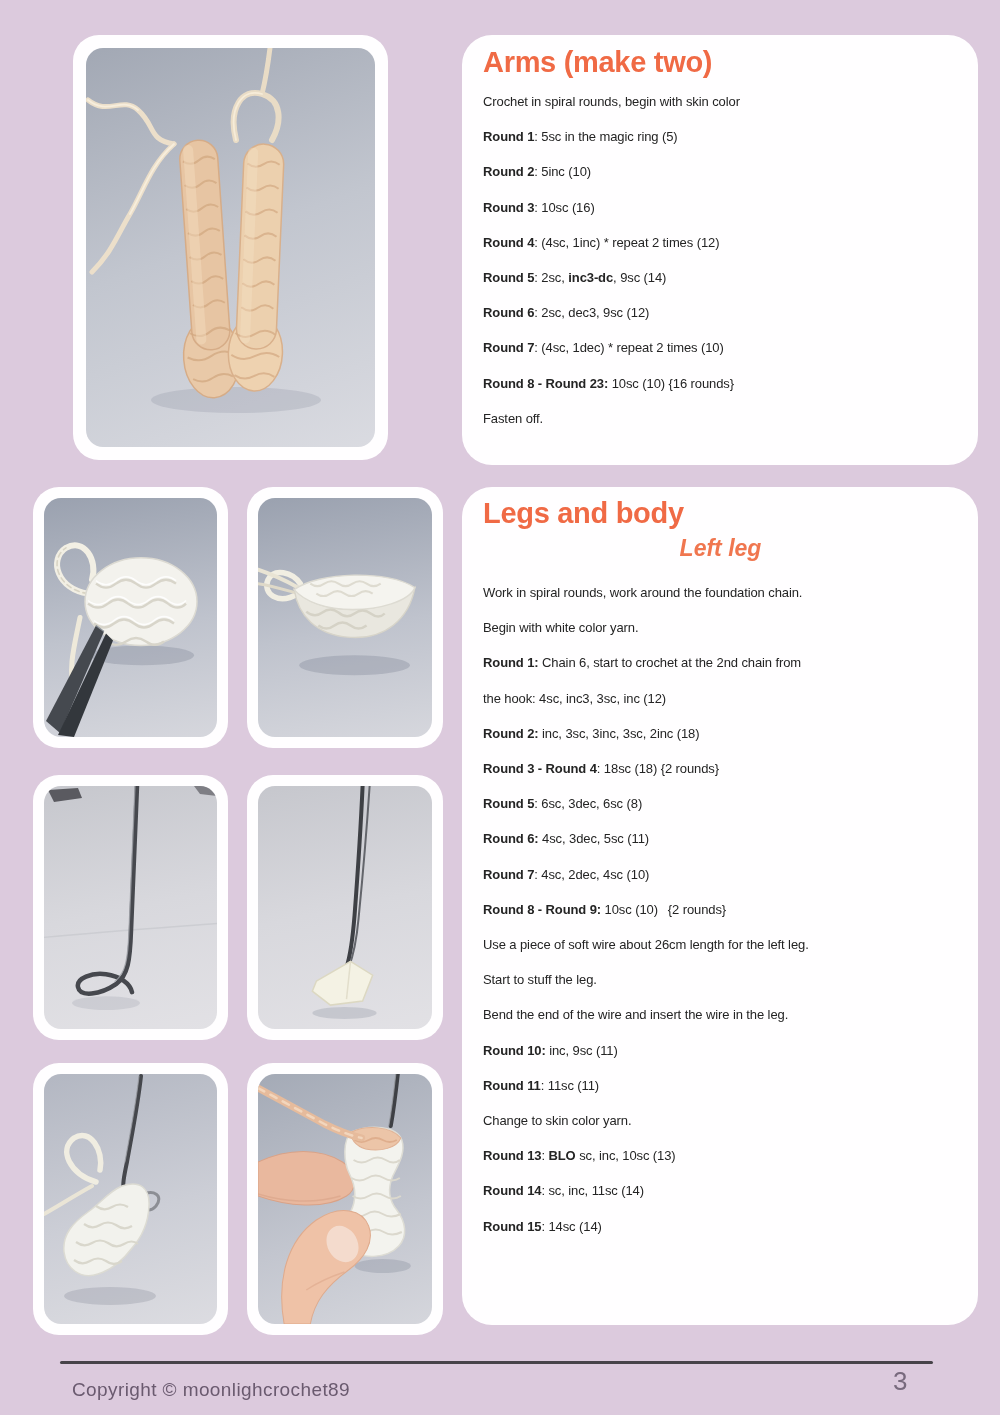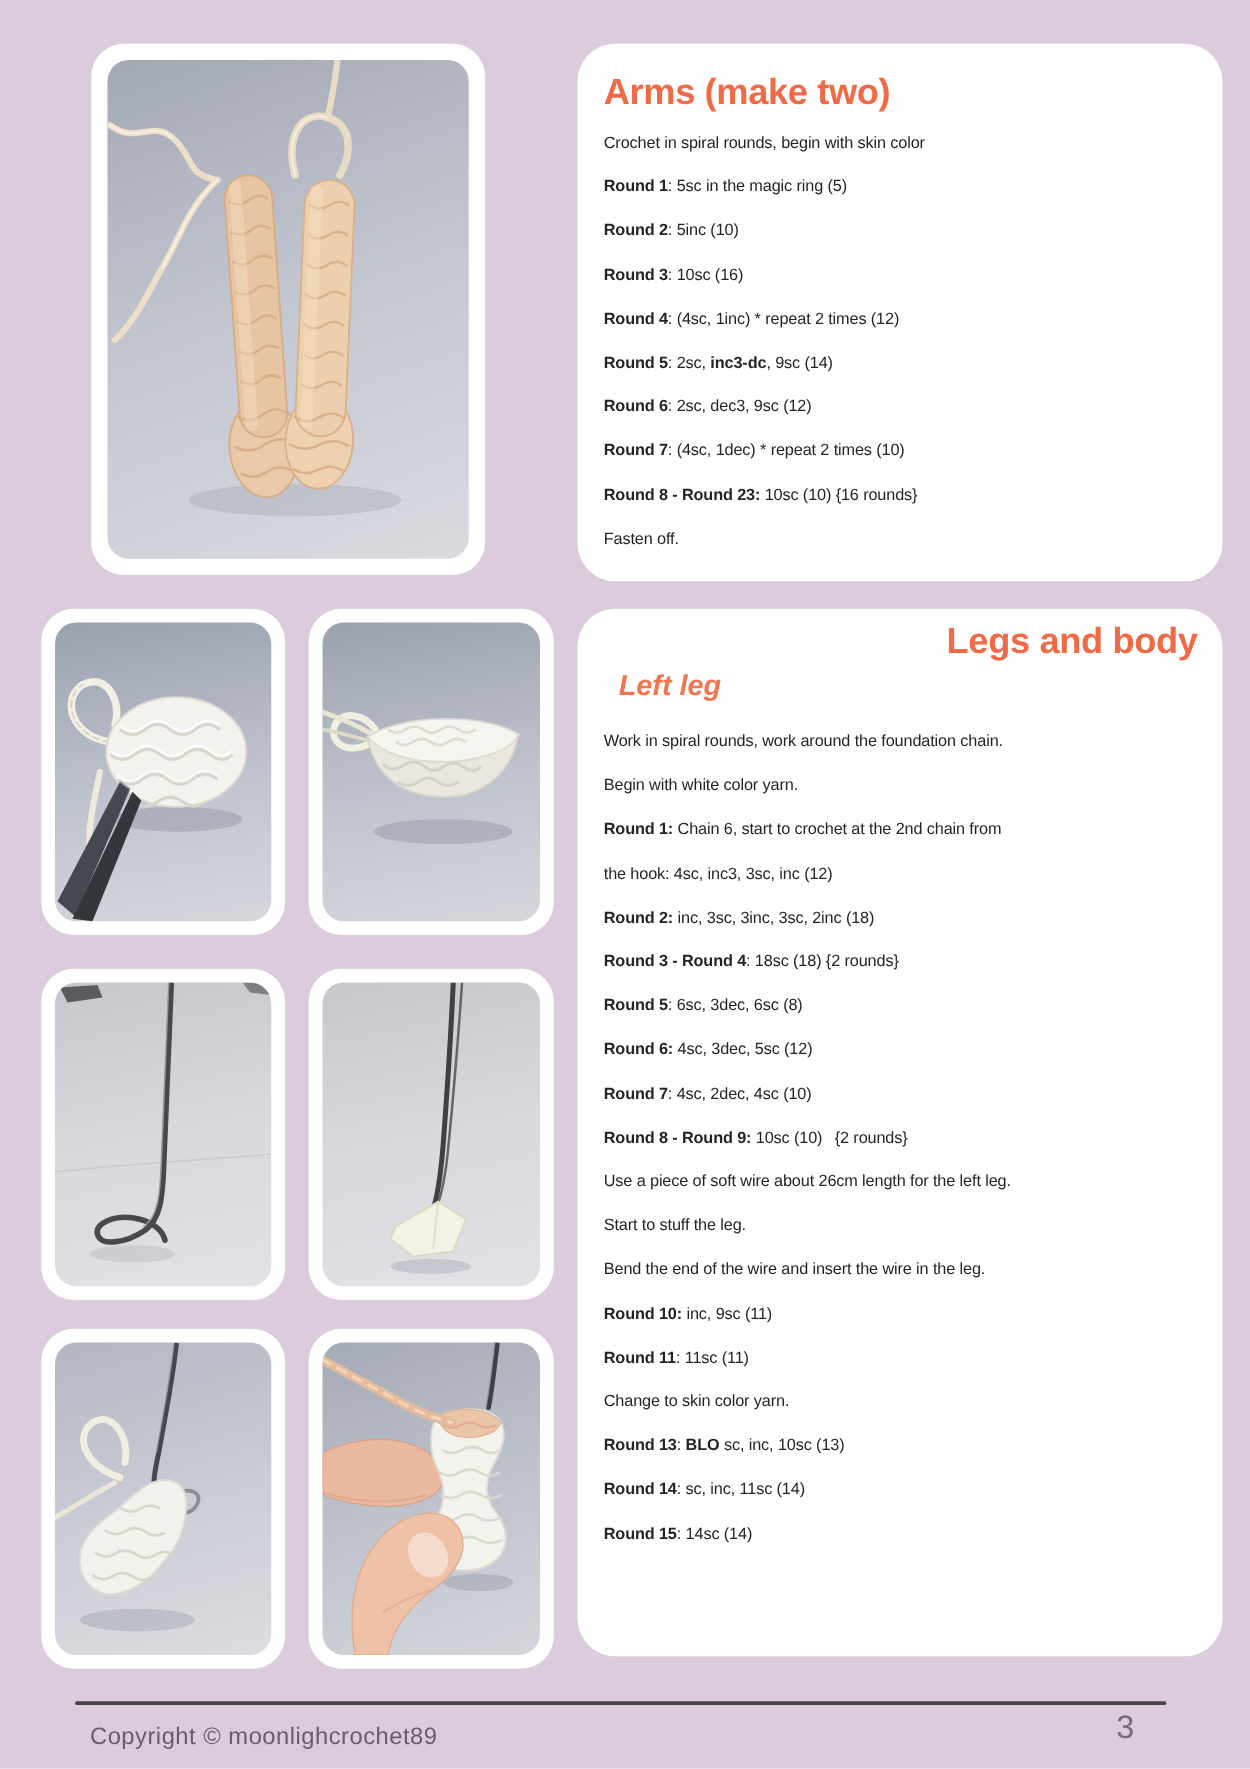--- a/index.html
+++ b/index.html
@@ -10,27 +10,27 @@
     -webkit-font-smoothing:antialiased;
   }
   
   .panel{
     position:absolute; background:#fffeff; border-radius:30px;
     box-sizing:border-box; padding:0 20px 0 21px;
   }
   .panel-arms{ left:462px; top:35px;  width:516px; height:430px; }
   .panel-legs{ left:462px; top:487px; width:516px; height:838px; }
   .ptitle{
-    margin:21px 0 0 0; font-size:29px; line-height:36px; font-weight:700;
+    margin:9px 0 0 0; font-size:29px; line-height:36px; font-weight:700;
     color:#f06a45; letter-spacing:-0.3px;
   }
-  .panel-legs .ptitle{ margin-top:8px;text-align:right; }
+  .panel-legs .ptitle{ margin-top:8px; }
   .psubtitle{
-    margin:2px 0 0 12px; font-size:23px; line-height:30px; font-weight:600;
-    font-style:italic; color:#f0764f;
+    margin:2px 0 0 0; font-size:23px; line-height:30px; font-weight:600;
+    font-style:italic; color:#f0764f;text-align:center;
   }
   .lines{ margin-top:4px; }
   .panel-legs .lines{ margin-top:12px; }
   .pline{
     margin:0; font-size:13px; line-height:35.2px; color:#242424;
     letter-spacing:-0.1px; white-space:nowrap;
   }
   .pline .b{ font-weight:700;margin-top:19px; }
   
   .photo{
@@ -143,21 +143,21 @@
     <h2 class="ptitle">Legs and body</h2>
     <h3 class="psubtitle">Left leg</h3>
     <div class="lines">
         <p class="pline"><span>Work in spiral rounds, work around the foundation chain.</span></p>
         <p class="pline"><span>Begin with white color yarn.</span></p>
         <p class="pline"><span class="b">Round 1:</span><span> Chain 6, start to crochet at the 2nd chain from</span></p>
         <p class="pline"><span>the hook: 4sc, inc3, 3sc, inc (12)</span></p>
         <p class="pline"><span class="b">Round 2:</span><span> inc, 3sc, 3inc, 3sc, 2inc (18)</span></p>
         <p class="pline"><span class="b">Round 3 - Round 4</span><span>: 18sc (18) {2 rounds}</span></p>
         <p class="pline"><span class="b">Round 5</span><span>: 6sc, 3dec, 6sc (8)</span></p>
-        <p class="pline"><span class="b">Round 6:</span><span> 4sc, 3dec, 5sc (12)</span></p>
+        <p class="pline"><span class="b">Round 6:</span><span> 4sc, 3dec, 5sc (11)</span></p>
         <p class="pline"><span class="b">Round 7</span><span>: 4sc, 2dec, 4sc (10)</span></p>
         <p class="pline"><span class="b">Round 8 - Round 9:</span><span> 10sc (10)  {2 rounds}</span></p>
         <p class="pline"><span>Use a piece of soft wire about 26cm length for the left leg.</span></p>
         <p class="pline"><span>Start to stuff the leg.</span></p>
         <p class="pline"><span>Bend the end of the wire and insert the wire in the leg.</span></p>
         <p class="pline"><span class="b">Round 10:</span><span> inc, 9sc (11)</span></p>
         <p class="pline"><span class="b">Round 11</span><span>: 11sc (11)</span></p>
         <p class="pline"><span>Change to skin color yarn.</span></p>
         <p class="pline"><span class="b">Round 13</span><span>: </span><span class="b">BLO</span><span> sc, inc, 10sc (13)</span></p>
         <p class="pline"><span class="b">Round 14</span><span>: sc, inc, 11sc (14)</span></p>

